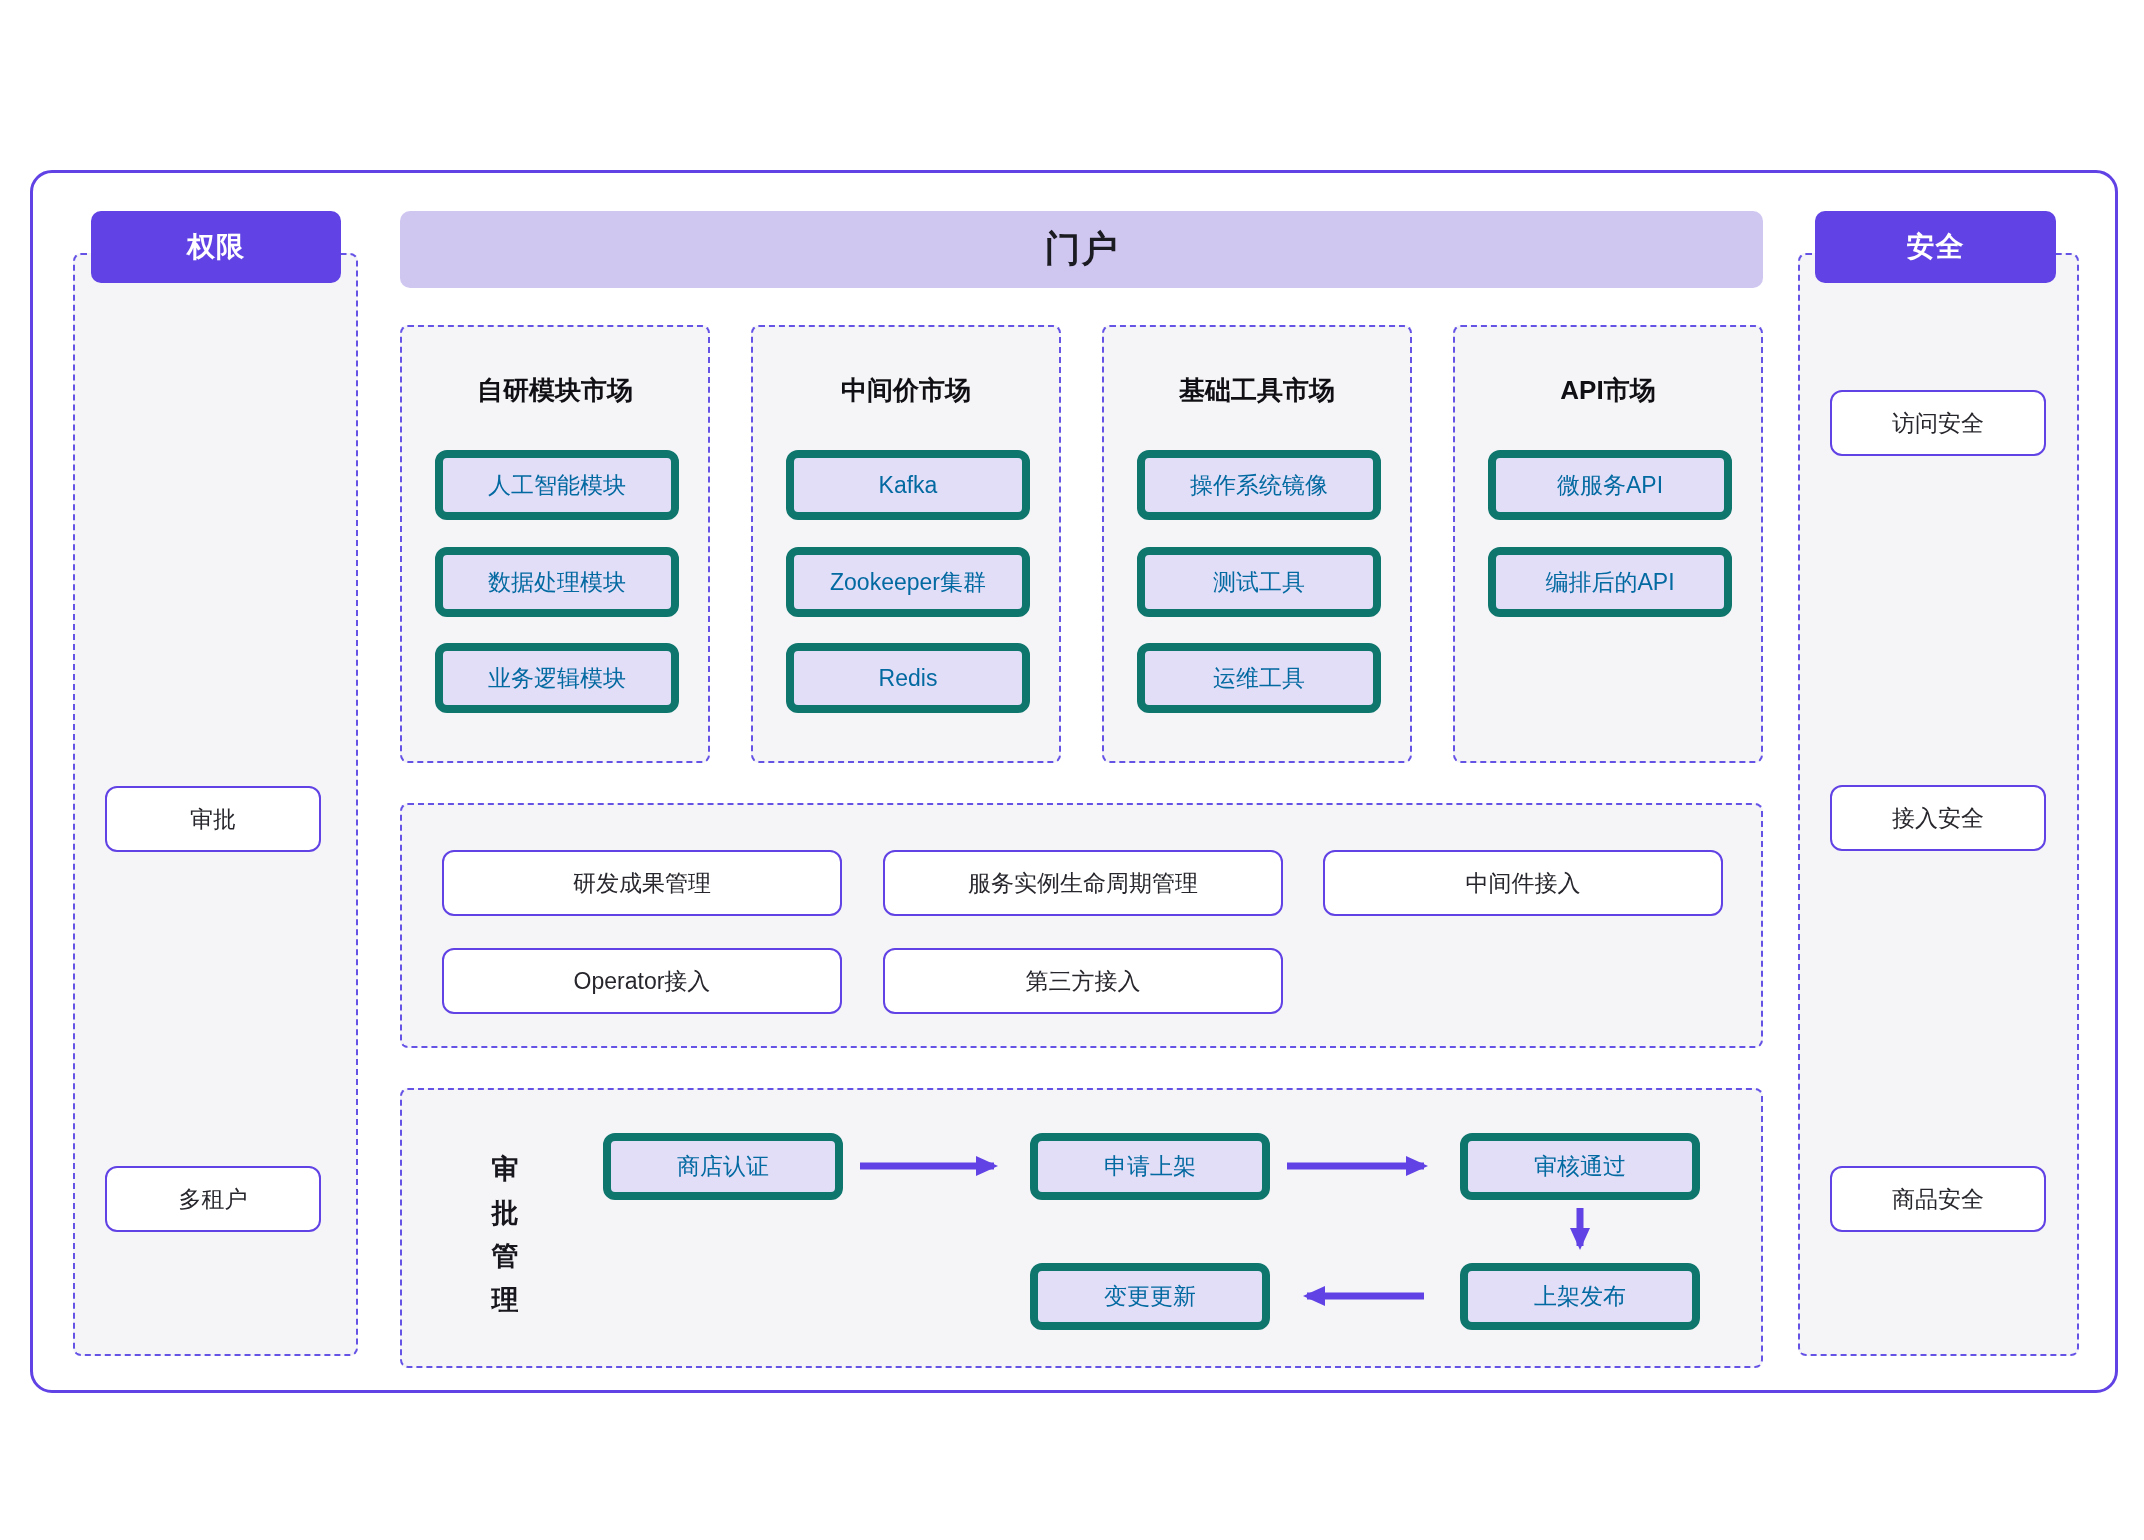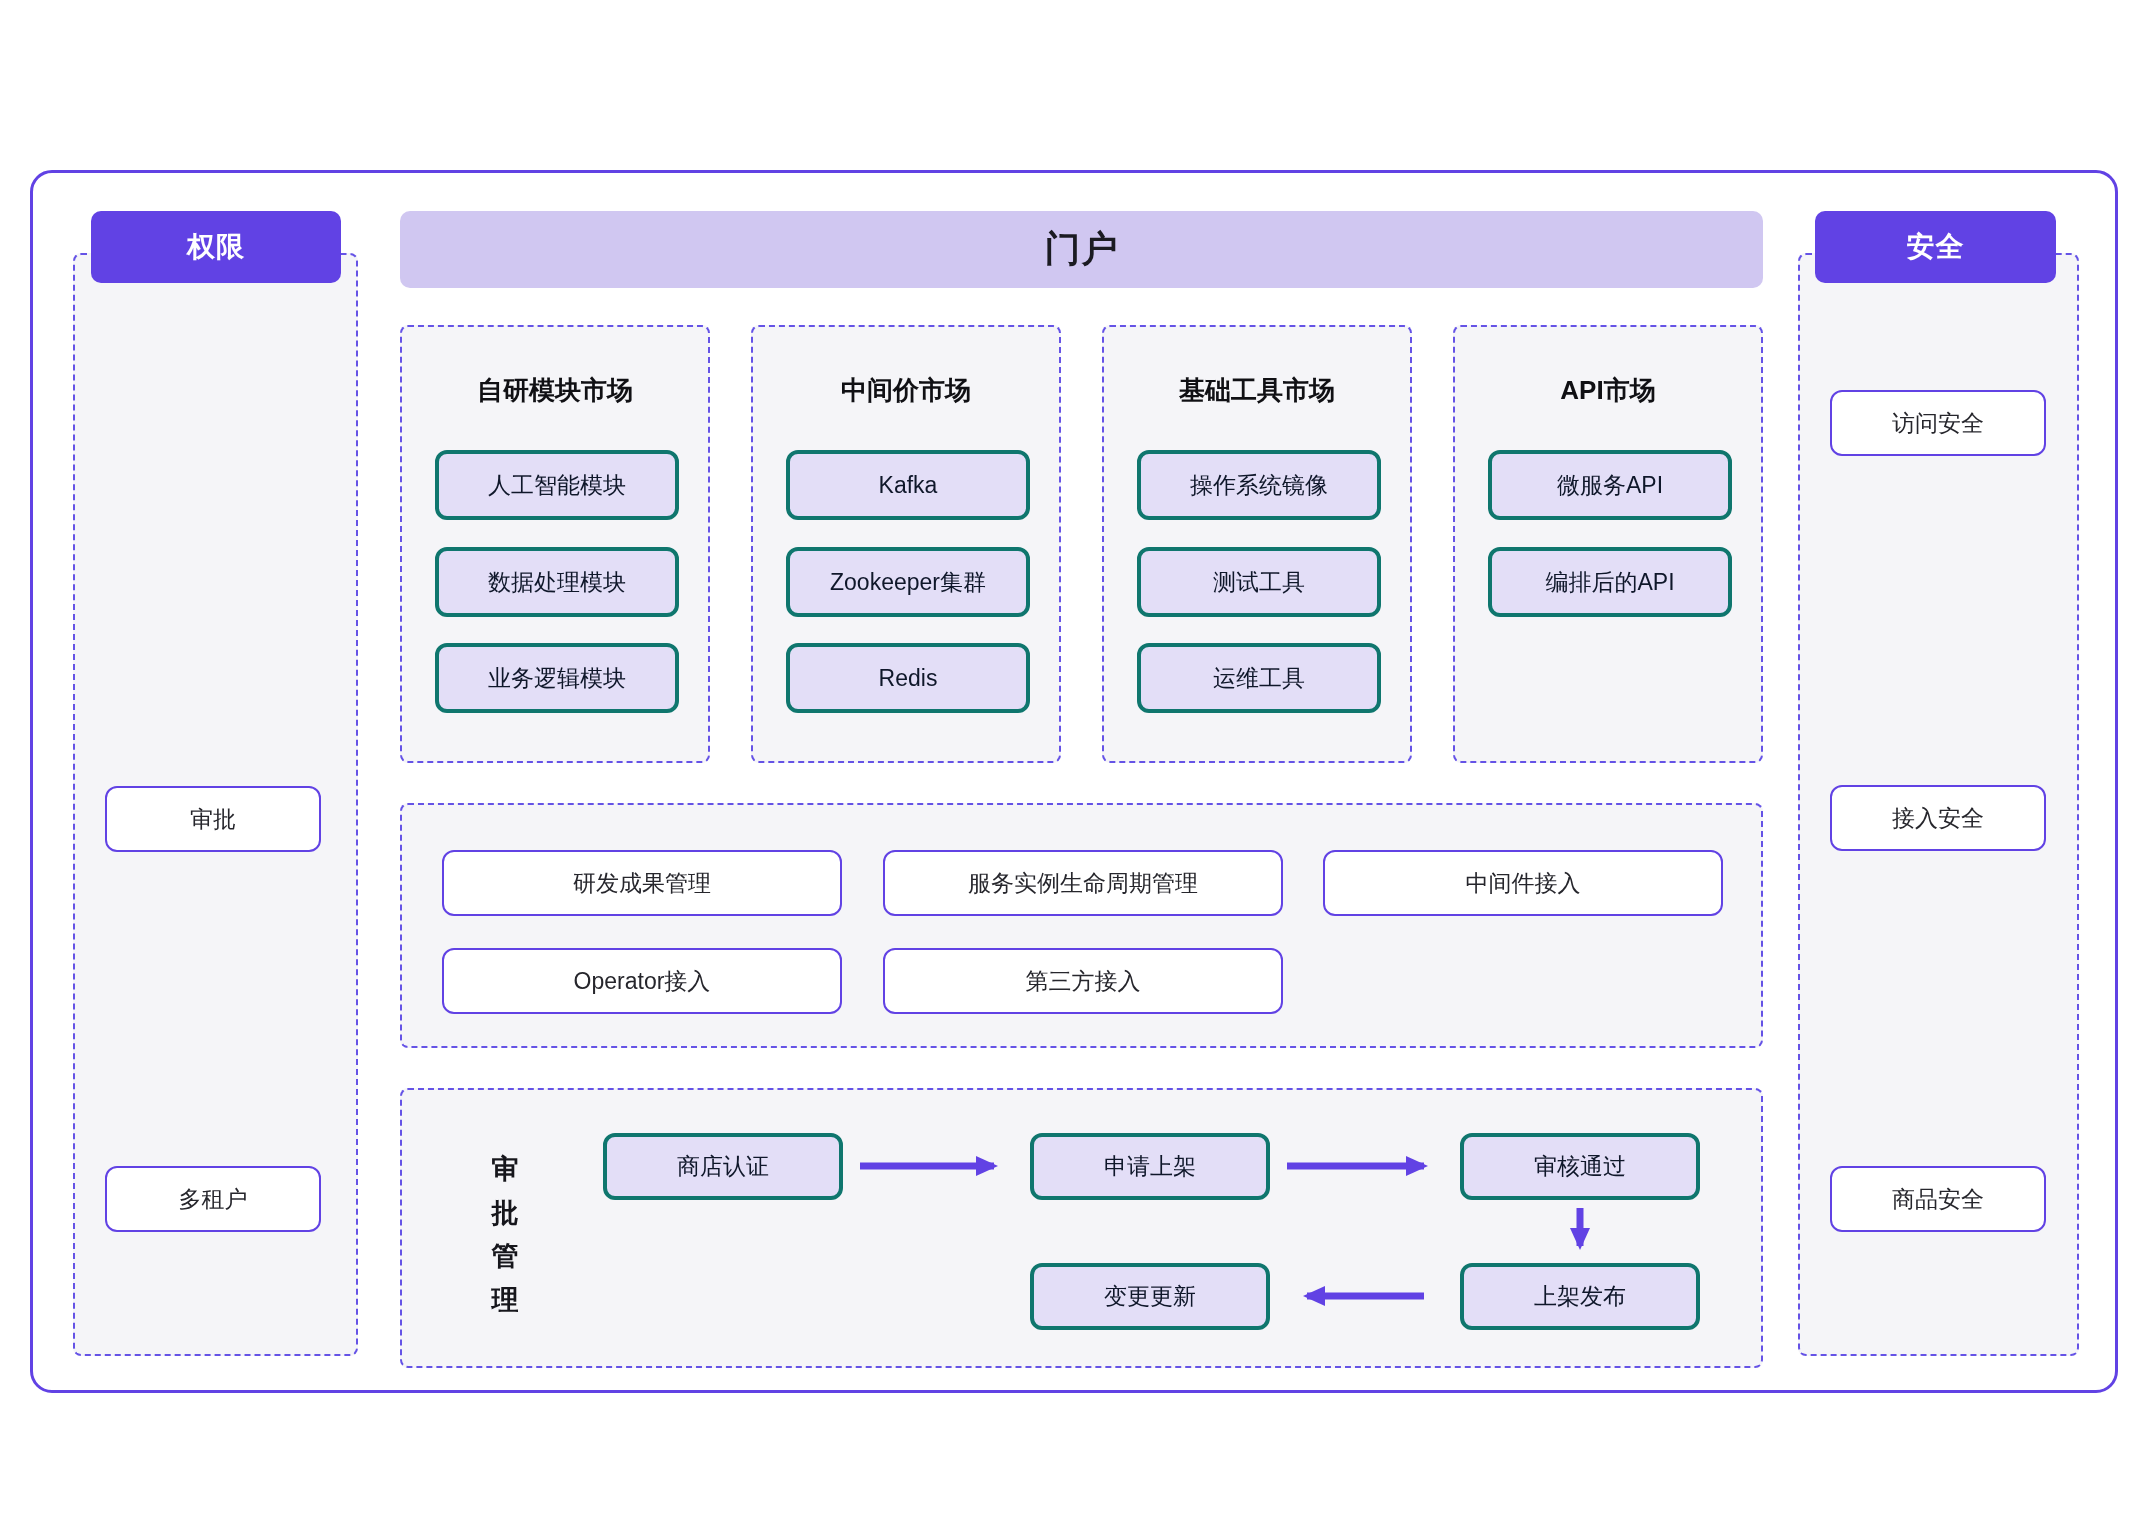--- a/index.html
+++ b/index.html
@@ -29,23 +29,23 @@
     border:2px dashed #6553e6;border-radius:8px;background:#f5f5f8;z-index:1;
   }
   
   .wbox{
     background:#ffffff;border:2px solid #6142e4;border-radius:12px;
     display:flex;align-items:center;justify-content:center;
     font-size:23px;color:#26262c;z-index:2;
   }
   
   .fbox{
-    background:#e3def7;border:4px solid #0f766e;border-radius:12px;
+    background:#e3def7;border:8px solid #0f766e;border-radius:12px;
     display:flex;align-items:center;justify-content:center;
-    font-size:23px;color:#0f172a;z-index:2;
+    font-size:23px;color:#0369a1;z-index:2;
   }
   .market-title{
     position:absolute;left:0;right:0;top:46px;text-align:center;
     font-size:26px;font-weight:700;color:#101014;
   }
   .vlabel{
     position:absolute;left:88px;top:58px;width:30px;
     font-size:27px;font-weight:700;line-height:1.62;color:#16161c;
     word-break:break-all;text-align:center;
   }

